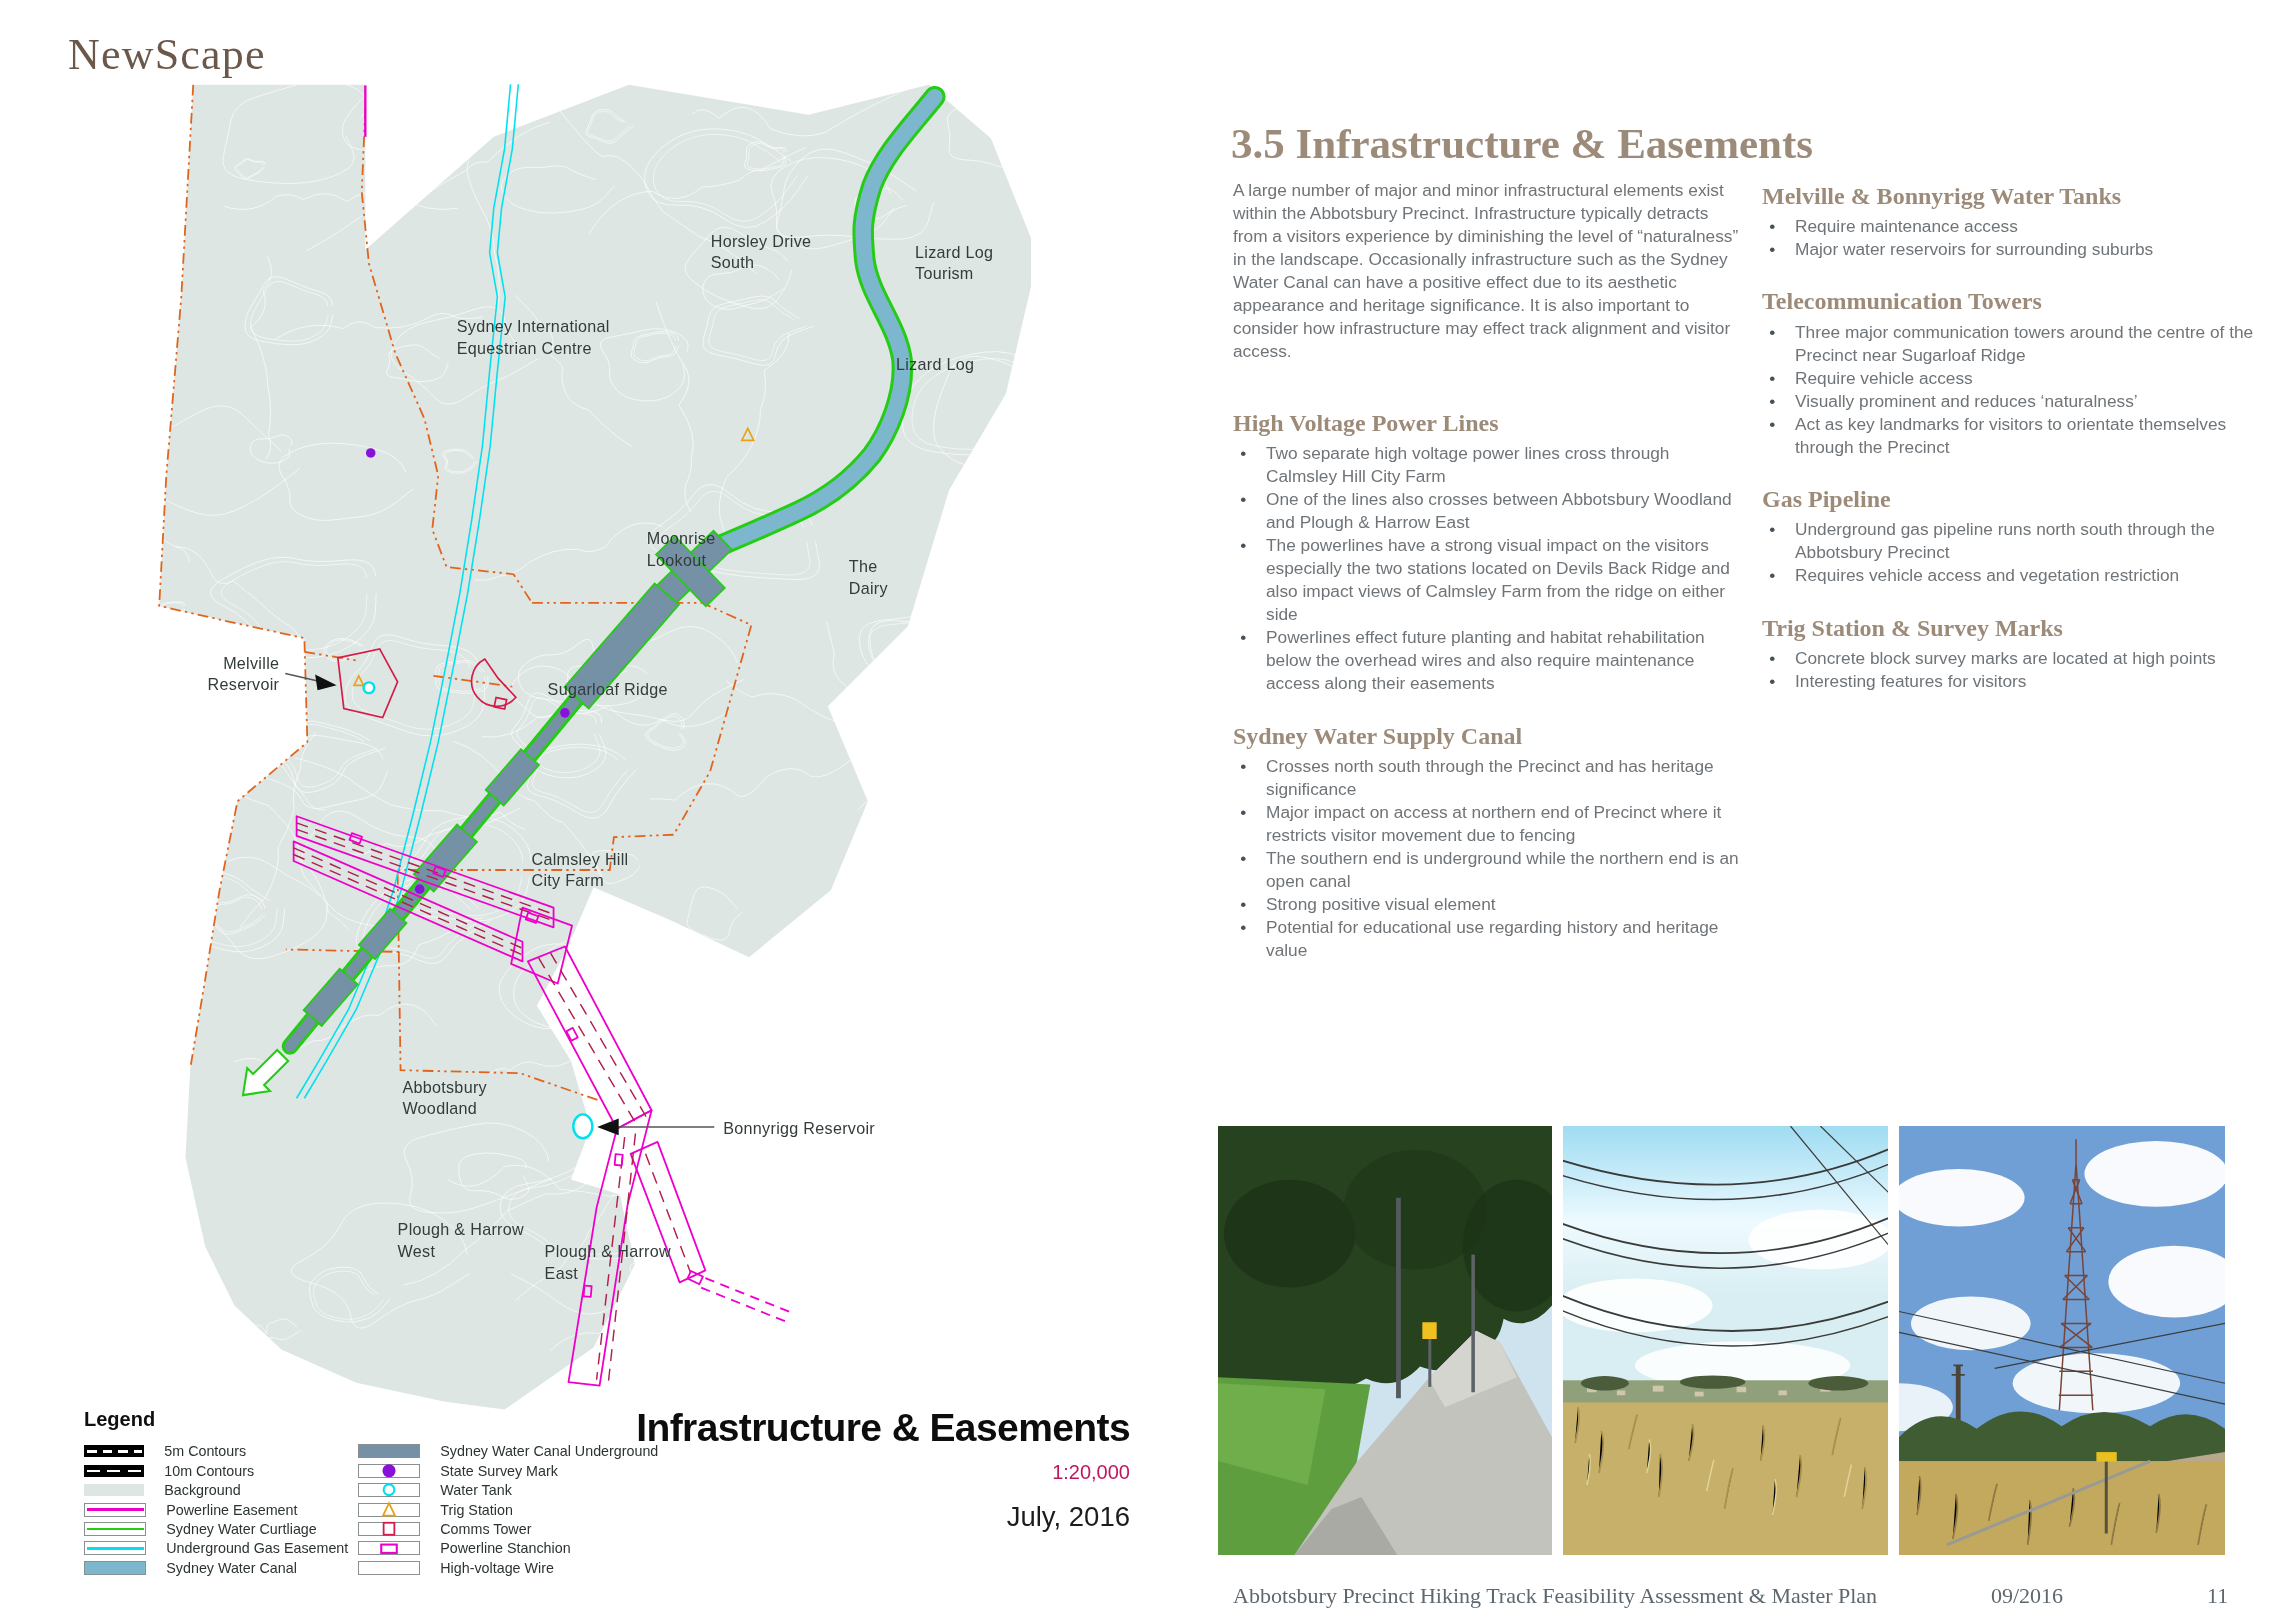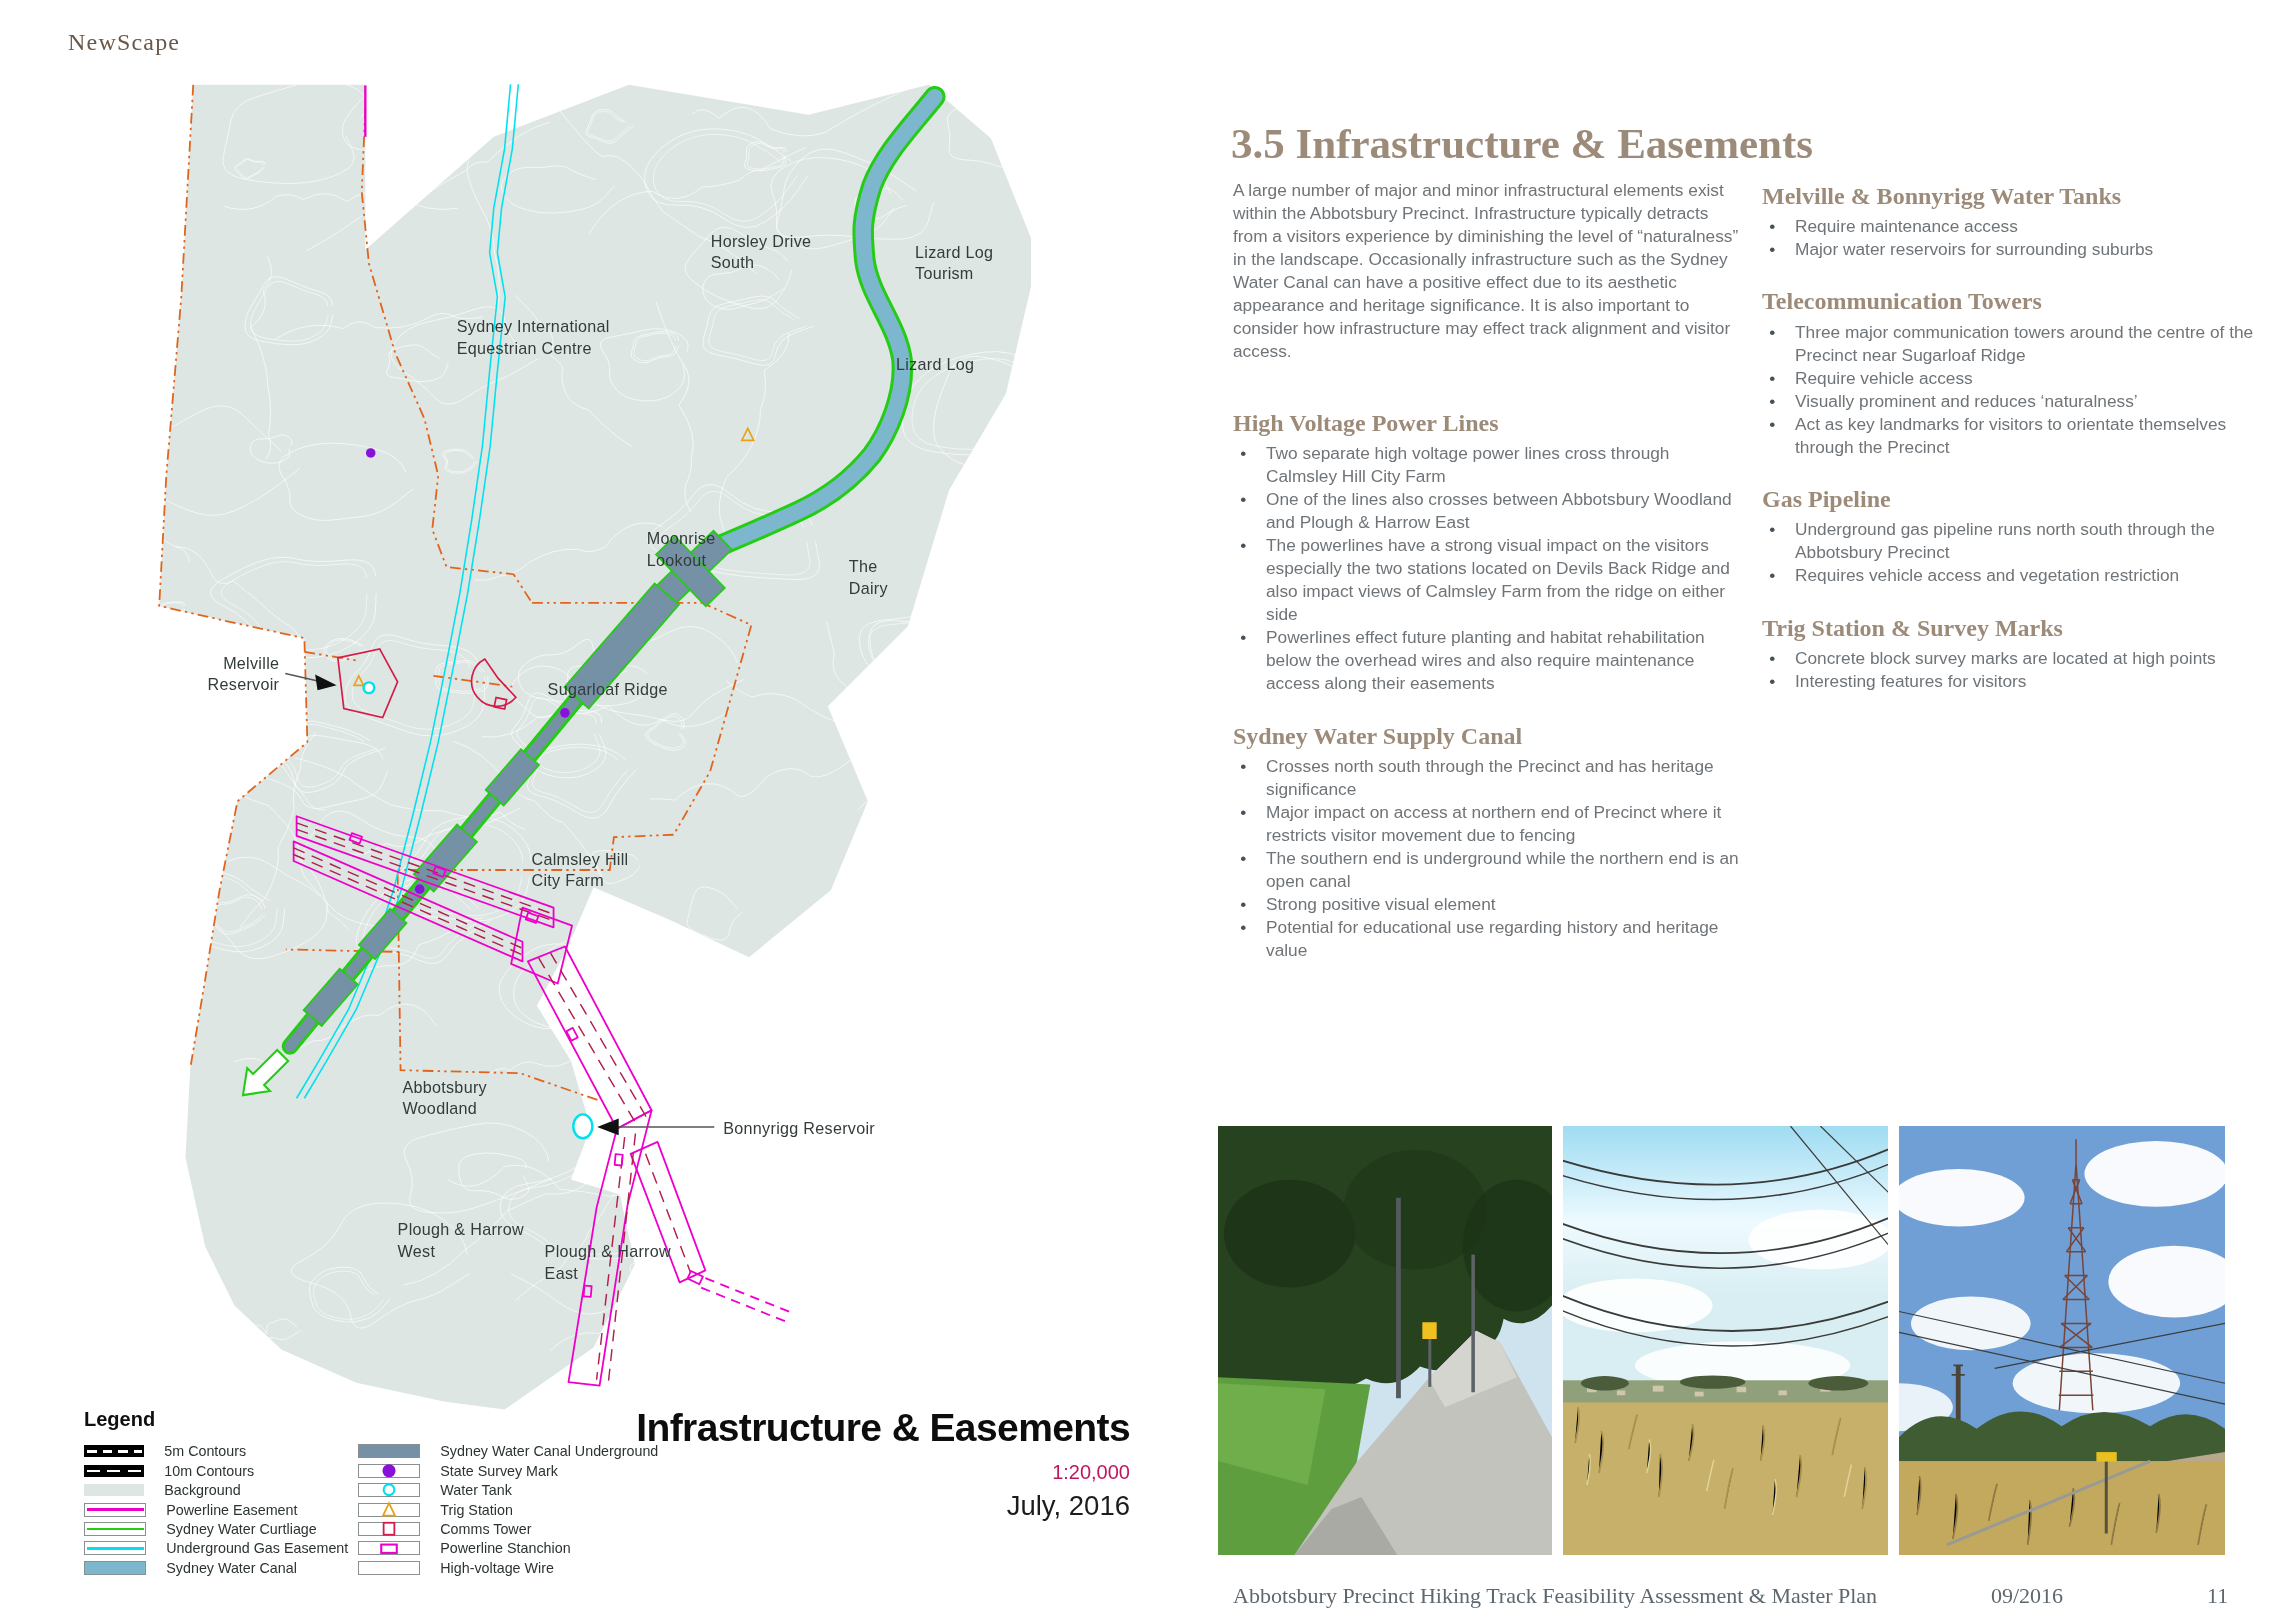--- a/index.html
+++ b/index.html
@@ -1,21 +1,21 @@
 <!DOCTYPE html>
 <html style="--map-bg: #dde6e2; --contour: #ffffff; --boundary-orange: #e2641c; --gas-cyan: #00e0ee; --curtilage-green: #25cc14; --canal-blue: #7cb7ce; --canal-under: #7591a6; --powerline-magenta: #ee00cc; --powerline-dash: #b01e4e; --comms-crimson: #d41b4a; --trig-orange: #e8a21a; --survey-purple: #8812d8; --heading-brown: #9d8b7a; --body-gray: #6f7478; --footer-gray: #5d676e; --logo-brown: #6b584a;font-size:9.6px"><head>
 <meta charset="utf-8">
 <style>
   html,body{margin:0;padding:0;}
   body{width:2295px;height:1623px;position:relative;background:#ffffff;overflow:hidden;
        font-family:"Liberation Sans",sans-serif;}
 
   
   .logo{position:absolute;left:68px;top:29px;font-family:"Liberation Serif",serif;
-        font-size:24px;color:var(--logo-brown);letter-spacing:1.2px;}
+        font-size:44px;color:var(--logo-brown);letter-spacing:1.2px;}
 
   
   #map{position:absolute;left:57px;top:84px;width:974px;height:1333px;}
   .landmass{fill:var(--map-bg);}
   #contours path{fill:none;stroke:var(--contour);stroke-width:1.4px;opacity:.78;stroke-linecap:round;}
   .orange{fill:none;stroke:var(--boundary-orange);stroke-width:3px;stroke-dasharray:18 7 4 7 4 7;}
   .cyanline{fill:none;stroke:var(--gas-cyan);stroke-width:2.6px;}
   .canal-green{fill:none;stroke:var(--curtilage-green);stroke-linejoin:round;stroke-linecap:round;}
   .canal-open-fill{fill:none;stroke:var(--canal-blue);stroke-linejoin:round;stroke-linecap:round;}
   .canal-under-fill{fill:none;stroke:var(--canal-under);stroke-linejoin:round;stroke-linecap:round;}
@@ -75,21 +75,21 @@
   .sw.sym-survey svg.s-survey{display:block;}
   .sw.sym-tank svg.s-tank{display:block;}
   .sw.sym-trig svg.s-trig{display:block;}
   .sw.sym-comms svg.s-comms{display:block;}
   .sw.sym-stanchion svg.s-stanchion{display:block;}
 
   
   .maptitle{position:absolute;left:598px;top:1406px;width:532px;text-align:right;}
   .maptitle .t{font-size:39px;font-weight:800;color:#0d0d0d;letter-spacing:-0.6px;}
   .maptitle .s{font-size:20px;color:#be185d;margin-top:11px;}
-  .maptitle .d{font-size:27.5px;color:#1c1c1c;margin-top:6px;}
+  .maptitle .d{font-size:27.5px;color:#1c1c1c;margin-top:17px;}
 
   
   .photo{position:absolute;top:1126px;height:429px;}
   .photo svg{width:100%;height:100%;display:block;}
   .ph1{left:1218px;width:334px;}
   .ph2{left:1563px;width:325px;}
   .ph3{left:1899px;width:326px;}
 
   
   .footer{position:absolute;left:0;top:1583px;width:2295px;height:36px;

